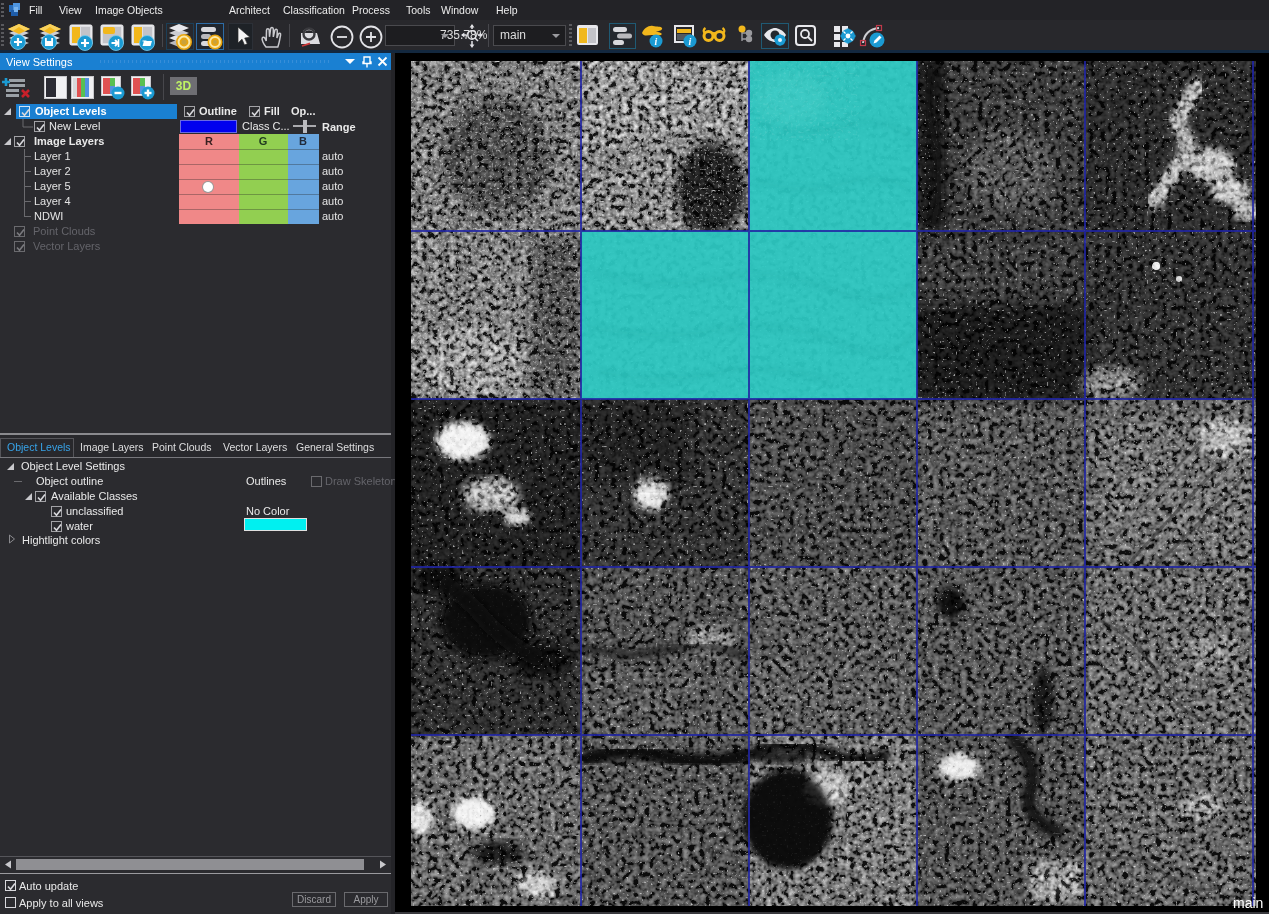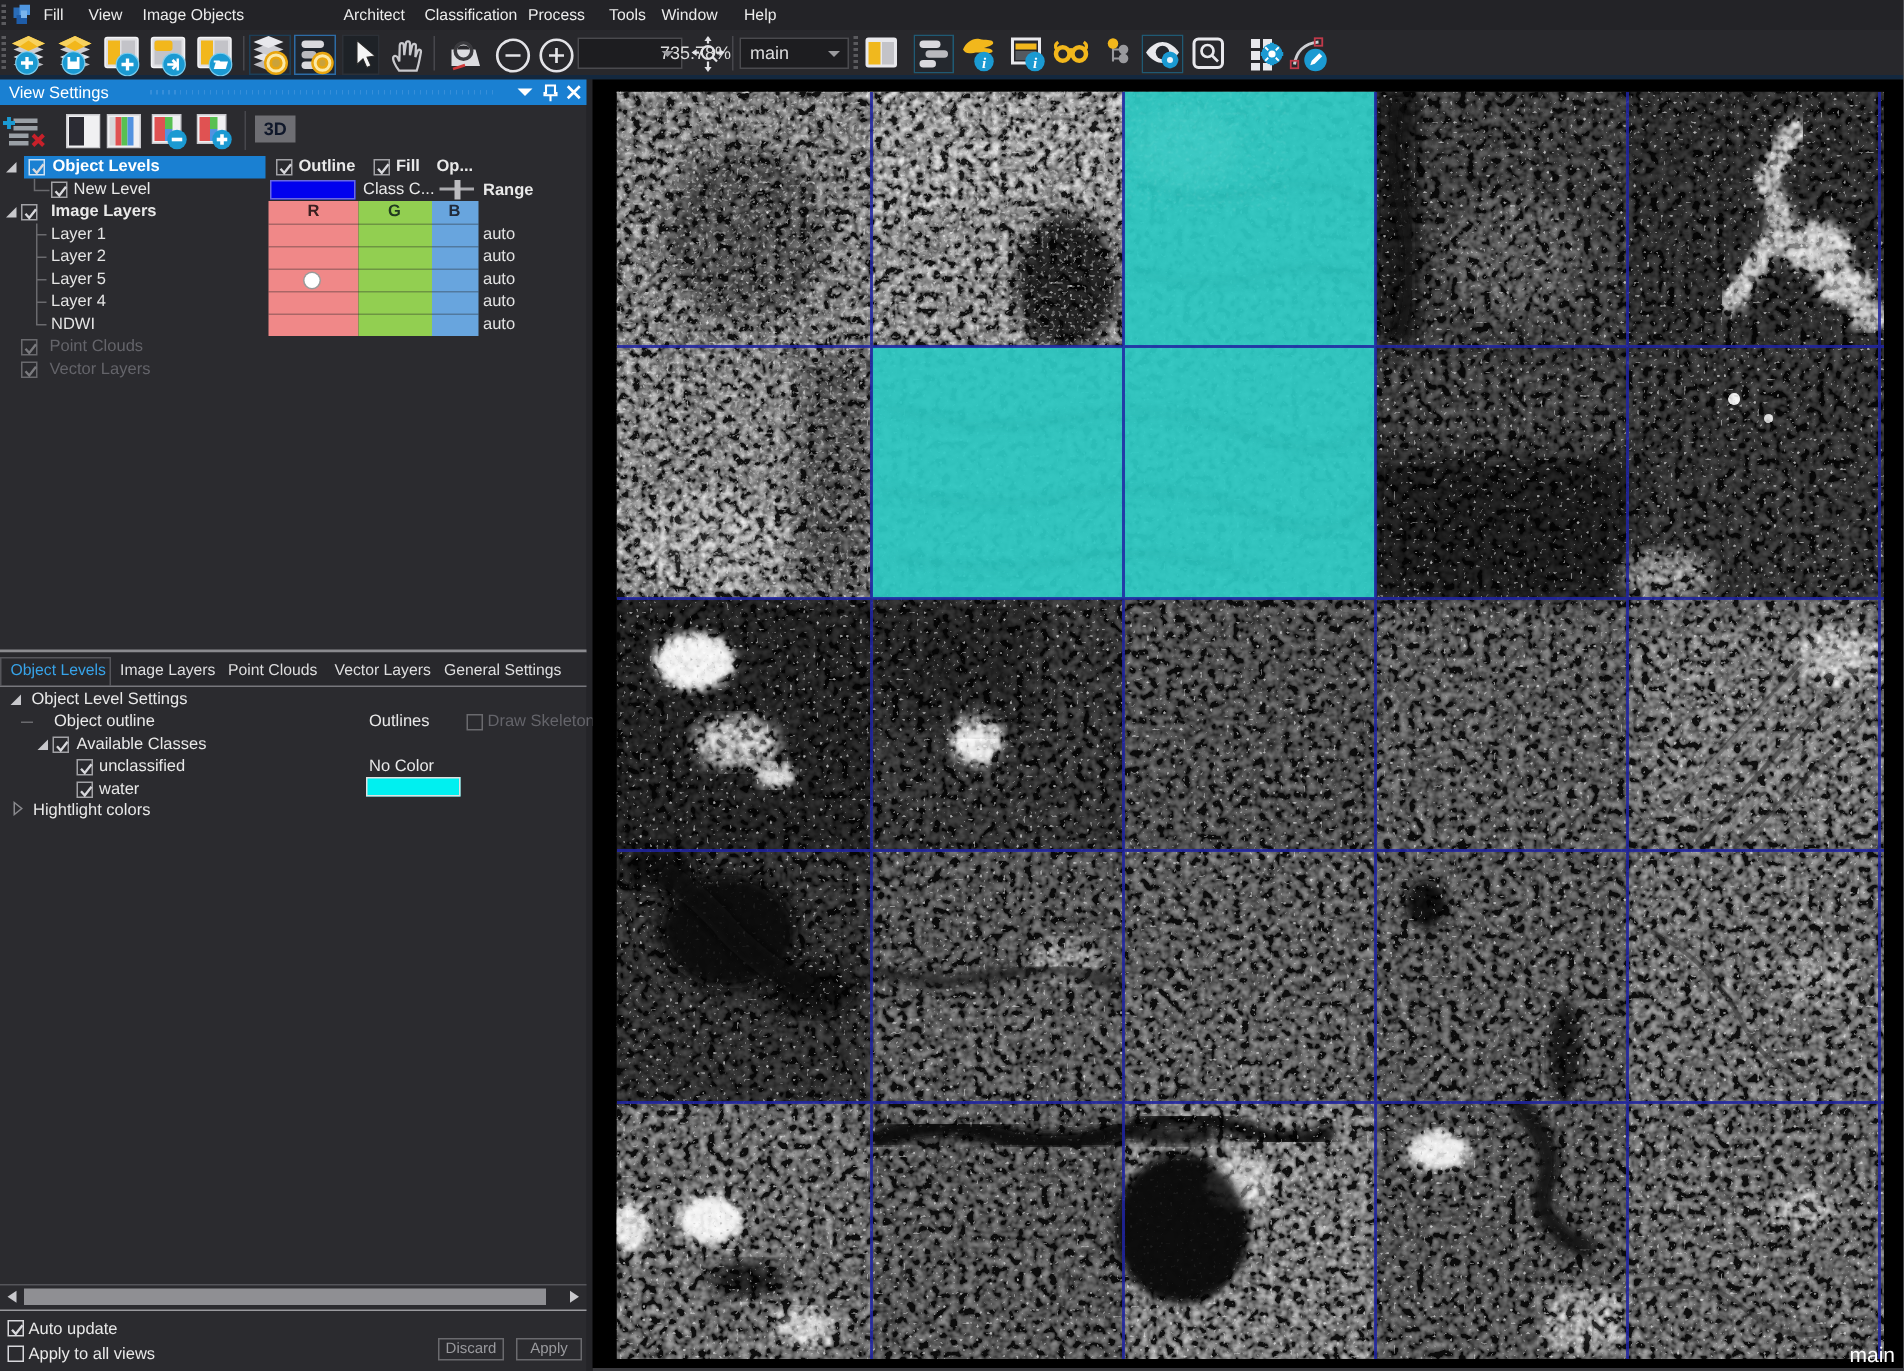--- a/index.html
+++ b/index.html
@@ -273,21 +273,21 @@
 <div class="abs" style="left:131px;top:76px;"><svg width="25" height="24">
         <rect x="0.5" y="0.5" width="19" height="19" fill="#f0f0f2" stroke="#c8c8cc"></rect>
         <rect x="2" y="2" width="7" height="16" fill="#e05252"></rect>
         <rect x="9" y="2" width="5" height="8" fill="#58c052"></rect>
         <rect x="9" y="10" width="5" height="8" fill="#5292e0"></rect>
         <circle cx="17" cy="17" r="6.5" fill="#1b9ad2"></circle>
         <rect x="13.5" y="15.8" width="7" height="2.4" fill="#fff"></rect>
         <rect x="15.8" y="13.5" width="2.4" height="7" fill="#fff"></rect>
       </svg></div>
 <div class="abs" style="left:163px;top:74px;width:1px;height:26px;background:#47474c;"></div>
-<div class="abs" style="left:170px;top:77px;width:27px;height:18px;background:#6e6e73;color:#0f172a;font-weight:bold;font-size:12px;text-align:center;line-height:18px;">3D</div>
+<div class="abs" style="left:170px;top:77px;width:27px;height:18px;background:#6e6e73;color:#bef264;font-weight:bold;font-size:12px;text-align:center;line-height:18px;">3D</div>
 <div class="abs" style="left:16px;top:104px;width:161px;height:15px;background:#1a80d2;"></div>
 <svg class="abs" style="left:3px;top:107px;" width="9" height="9">
       <path d="M8 1 v7 h-7 z" fill="#c8c8cc"></path>
     </svg>
 <div class="cb" style="left:19px;top:106px;border-color:#cfe3f5;">
       <svg width="11" height="11" style="position:absolute;left:0;top:0;">
         <path d="M2 5.5 l2.5 2.8 L9 2.5" stroke="#d8d8dc" stroke-width="1.6" fill="none"></path>
       </svg>
     </div>
 <div class="txt" style="left:35px;top:104px;font-weight:bold;color:#fff;">Object Levels</div>

